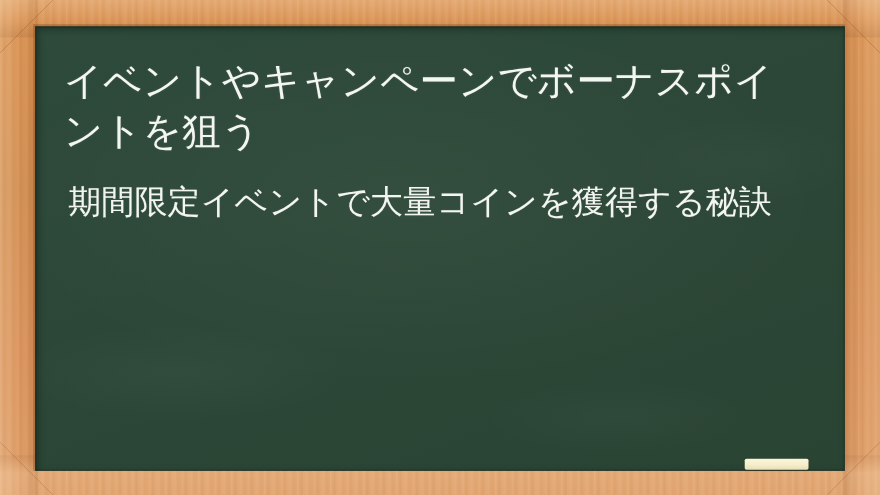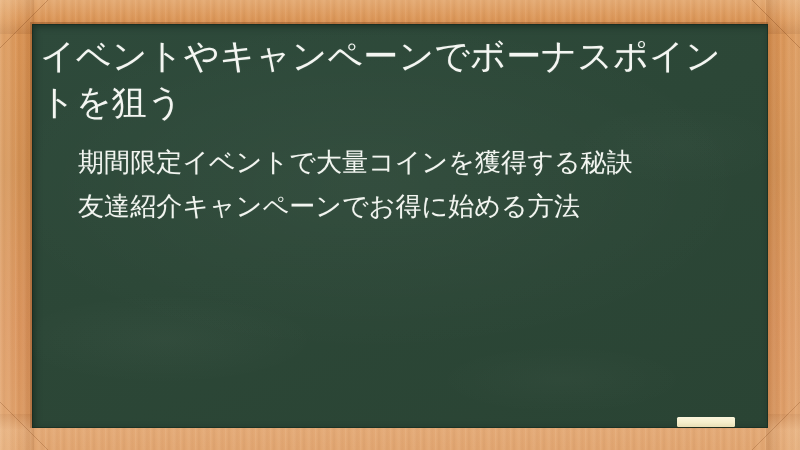--- a/index.html
+++ b/index.html
@@ -132,46 +132,46 @@
   #board-content {
     position: absolute;
     left: 0;
     top: 0;
     width: 736px;
     box-sizing: border-box;
     padding: 9px 26px 0 6px;
   }
 
   #board-title {
-    margin: 0;
+    margin: 18px;
     padding: 0 0 0 2px;
     color: #f4f6f2;
     font-family: "Liberation Sans", "DejaVu Sans", sans-serif;
     font-size: 35px;
     font-weight: 400;
     line-height: 1.30;
     letter-spacing: 0.1px;
     text-shadow: 0 0 2px rgba(255,255,255,0.14);
     white-space: pre-wrap;
   }
 
   #board-list {
     list-style: none;
     margin: 22px 0 0 0;
     padding: 0 0 0 24px;
   }
 
   .board-list-item {
     color: #f2f5f0;
-    font-family: Liberation Mono, monospace;
-    font-size: 26px;
+    font-family: Liberation Serif, serif;
+    font-size: 30px;
     font-weight: 400;
     line-height: 1.42;
     letter-spacing: 0.1px;
-    margin: 0 0 7px 16px;
+    margin: 0 0 7px 0;
     text-shadow: 0 0 1.5px rgba(255,255,255,0.12);
   }
 
   
   #chalk-stick {
     position: absolute;
     left: 677px;
     top: 417px;
     width: 58px;
     height: 10px;
@@ -198,21 +198,20 @@
 
   <div id="board">
     <div id="board-dust"></div>
 
     <div id="board-content">
 
       <h1 id="board-title">イベントやキャンペーンでボーナスポイントを狙う</h1>
 
       <ul id="board-list">
         <li class="board-list-item">期間限定イベントで大量コインを獲得する秘訣</li>
-        <li class="board-list-item">友達紹介キャンペーンでお得に始める方法</li>
       </ul>
 
     </div>
   </div>
 
   <div id="chalk-stick"></div>
 
 </div>
 
 </body></html>

